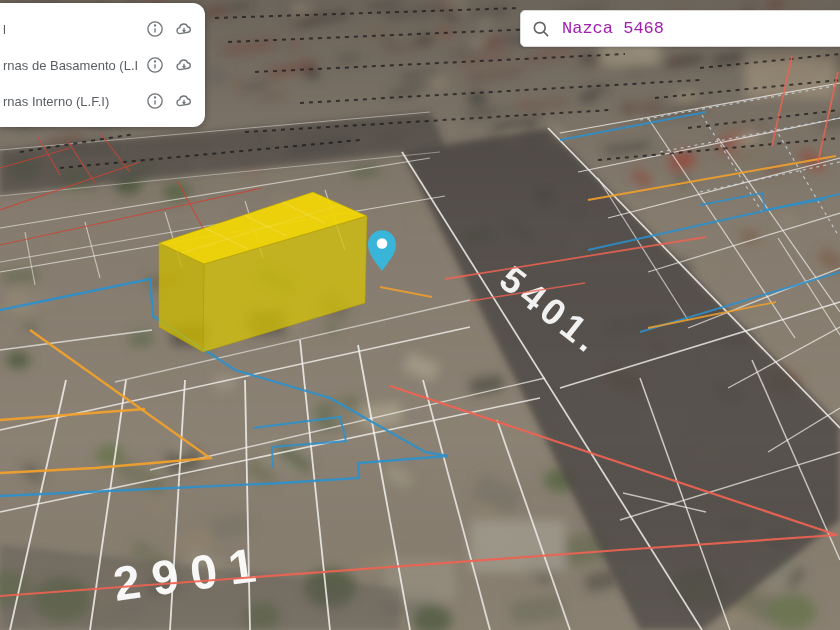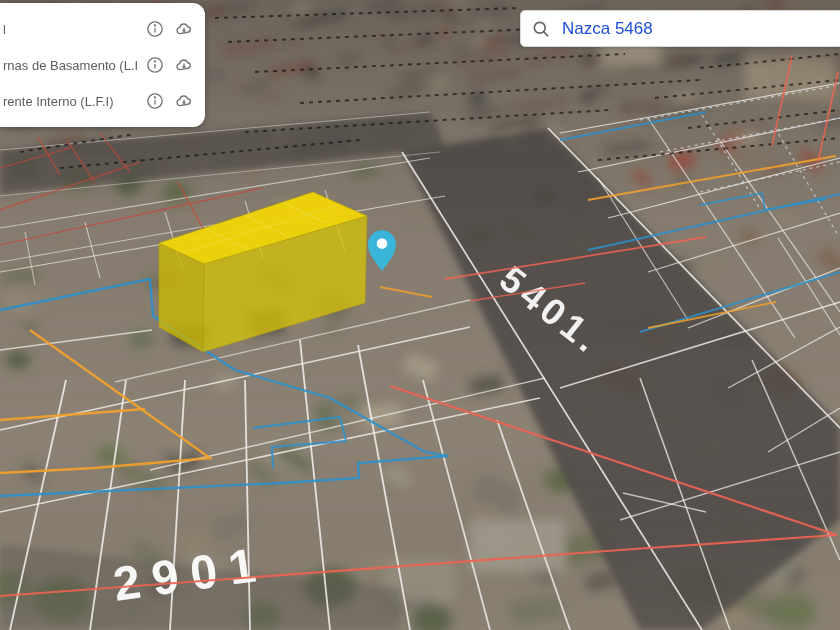--- a/index.html
+++ b/index.html
@@ -18,21 +18,21 @@
     color:#707579;cursor:pointer;display:flex;align-items:center;justify-content:center;}
   .icon-btn svg{width:20px;height:20px;}
 
   
   .search-bar{position:absolute;left:520px;top:10px;width:330px;height:37px;background:#fff;
     border:1px solid #d9d9d9;border-radius:5px;box-shadow:0 1px 3px rgba(0,0,0,.18);
     display:flex;align-items:center;padding:0 10px;box-sizing:border-box;z-index:5;}
   .search-icon{flex:0 0 auto;width:20px;height:20px;color:#606468;margin-right:9px;}
   .search-icon svg{width:20px;height:20px;}
   .search-input{flex:1;border:none;outline:none;background:transparent;font-size:17px;
-    color:#1d4ed8;font-family:Liberation Sans, sans-serif;}
+    color:#a21caf;font-family:Liberation Mono, monospace;}
 
   .street-label{font-family:"Liberation Sans",sans-serif;font-weight:bold;fill:#ffffff;}
 </style>
 </head>
 <body>
 
 <div class="stage">
 
   <svg class="map-svg" id="map-svg" viewBox="0 0 840 630">
     <defs>
@@ -462,21 +462,21 @@
       </button>
       <button class="icon-btn">
         <svg viewBox="0 0 24 24" fill="none" stroke="currentColor" stroke-width="1.6">
             <path d="M7.2,17.5 a3.6,3.6 0 0 1 -0.4,-7.17 a4.9,4.9 0 0 1 9.5,-1.0 a3.3,3.3 0 0 1 0.5,6.55 z"></path>
             <line x1="12" y1="10.5" x2="12" y2="14.6"></line>
             <path d="M10.3,13.2 L12,15.1 L13.7,13.2" fill="none"></path>
           </svg>
       </button>
     </div>
     <div class="layer-row">
-      <span class="layer-label">rente Interno (L.F.I)</span>
+      <span class="layer-label">rnas Interno (L.F.I)</span>
       <button class="icon-btn">
         <svg viewBox="0 0 24 24" fill="none" stroke="currentColor" stroke-width="1.6">
             <circle cx="12" cy="12" r="8.6"></circle>
             <line x1="12" y1="11" x2="12" y2="16.2"></line>
             <circle cx="12" cy="7.8" r="0.6" fill="currentColor"></circle>
           </svg>
       </button>
       <button class="icon-btn">
         <svg viewBox="0 0 24 24" fill="none" stroke="currentColor" stroke-width="1.6">
             <path d="M7.2,17.5 a3.6,3.6 0 0 1 -0.4,-7.17 a4.9,4.9 0 0 1 9.5,-1.0 a3.3,3.3 0 0 1 0.5,6.55 z"></path>

